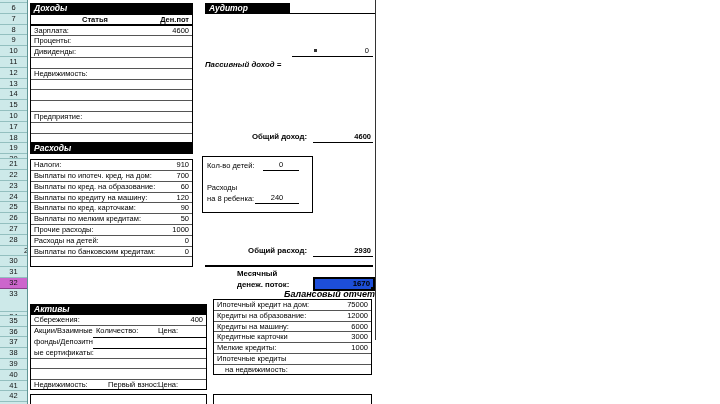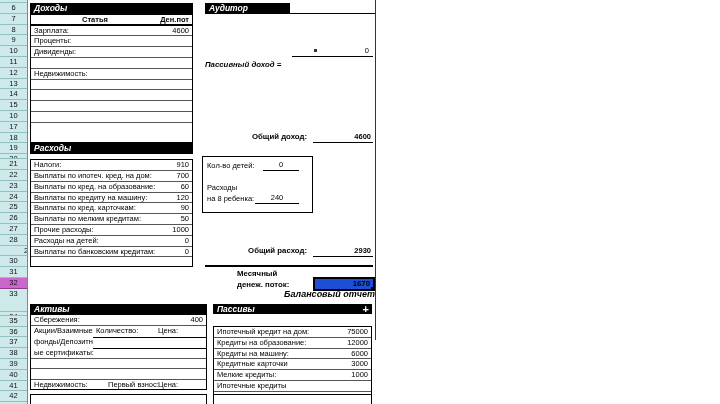--- a/index.html
+++ b/index.html
@@ -110,20 +110,24 @@
   <div class="rowline">
     <span class="lbl"></span>
   </div>
   <div class="rowline">
     <span class="lbl">Недвижимость:</span>
     <span class="val"></span>
   </div>
   <div class="rowline"></div>
   <div class="rowline"></div>
   <div class="rowline"></div>
+  <div class="rowline">
+    <span class="lbl">Предприятие:</span>
+    <span class="val"></span>
+  </div>
   <div class="rowline"></div>
   <div class="rowline"></div>
 </div>
 
 <div class="abs bar" style="left:30px; top:143.4px; width:163px; height:10.8px;">Расходы</div>
 
 <div class="abs box" style="left:30px; top:159.2px; width:163px; height:108px;">
   <div class="rowline">
     <span class="lbl">Налоги:</span>
     <span class="val">910</span>
@@ -221,21 +225,21 @@
     <span class="lbl" style="left:77px;">Первый взнос:</span>
     <span class="lbl" style="left:127px;">Цена:</span>
   </div>
 </div>
 <div class="abs box" style="left:30px; top:394px; width:177px; height:10px; border-bottom:none;"></div>
 
 <div class="abs bar" style="left:213px; top:303.6px; width:159px; height:10.8px;">
   <span>Пассивы</span>
   <span class="plus">+</span>
 </div>
-<div class="abs box" style="left:213px; top:326px; width:159px; height:75.6px;">
+<div class="abs box" style="left:213px; top:299px; width:159px; height:75.6px;">
   <div class="rowline">
     <span class="lbl">Ипотечный кредит на дом:</span>
     <span class="val">75000</span>
   </div>
   <div class="rowline">
     <span class="lbl">Кредиты на образование:</span>
     <span class="val">12000</span>
   </div>
   <div class="rowline">
     <span class="lbl">Кредиты на машину:</span>

